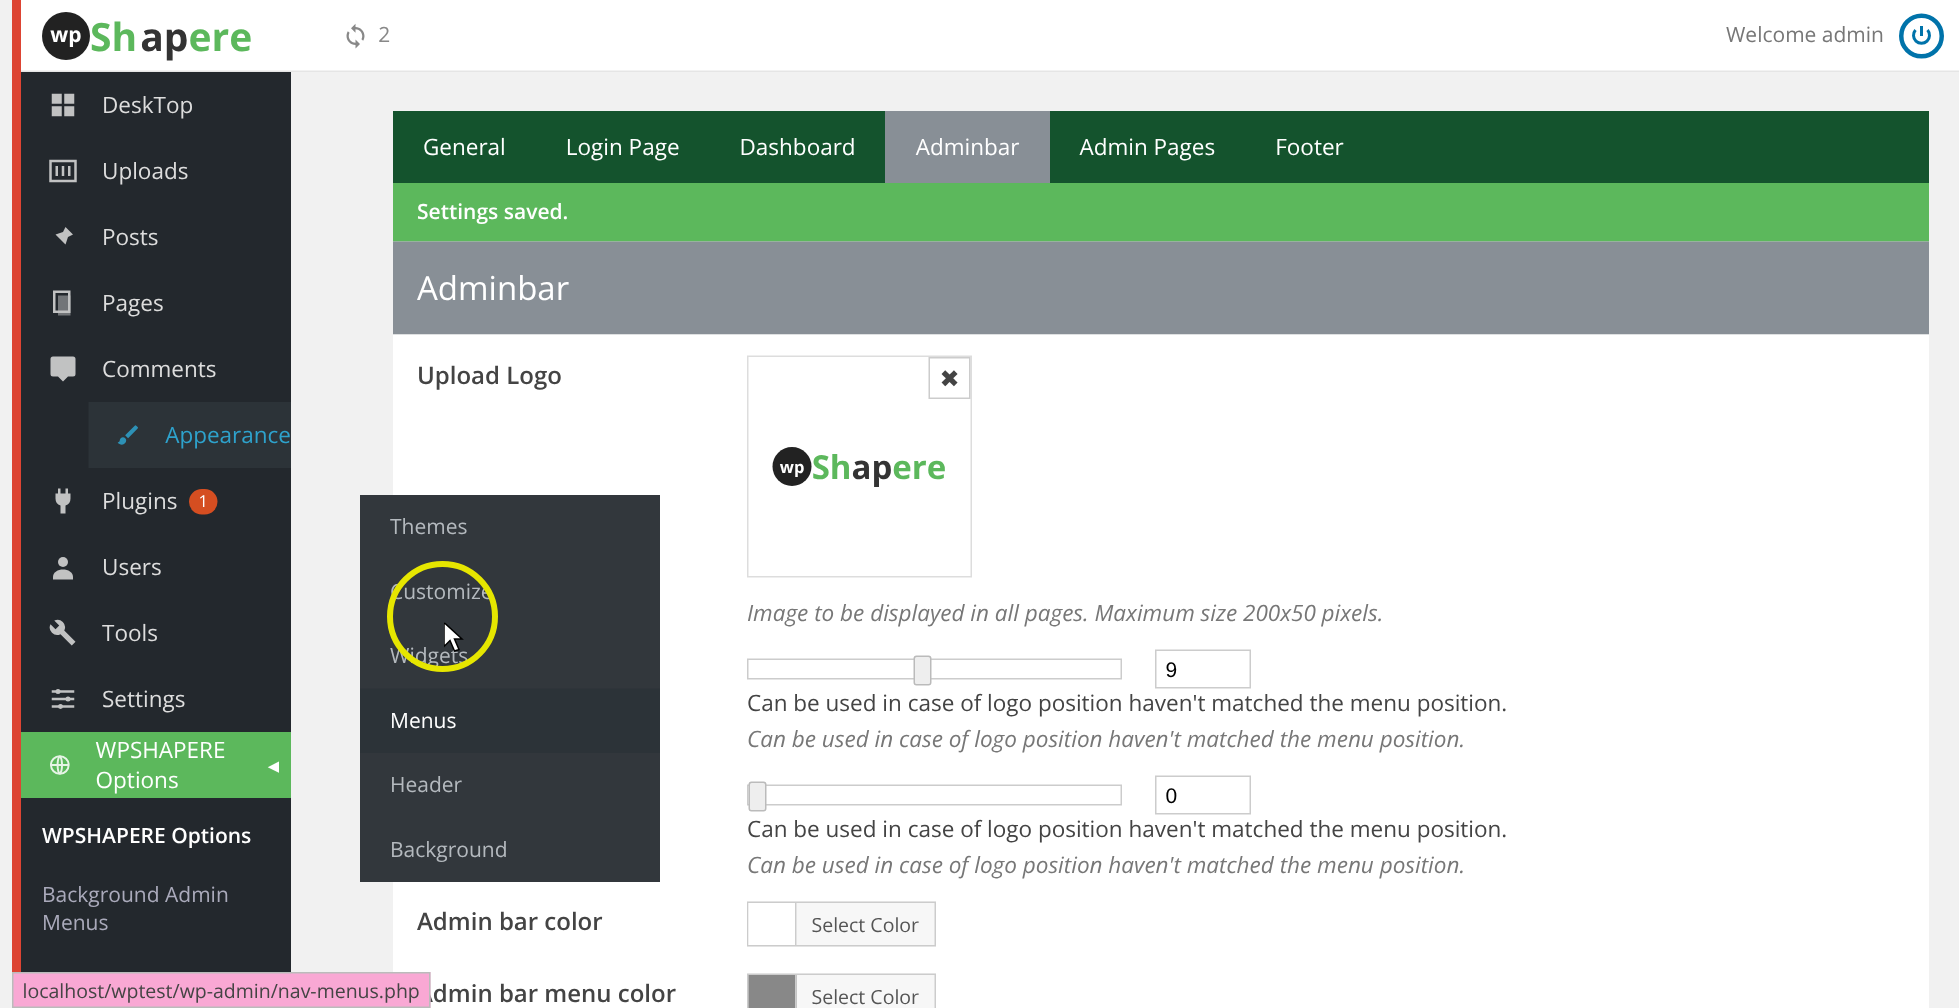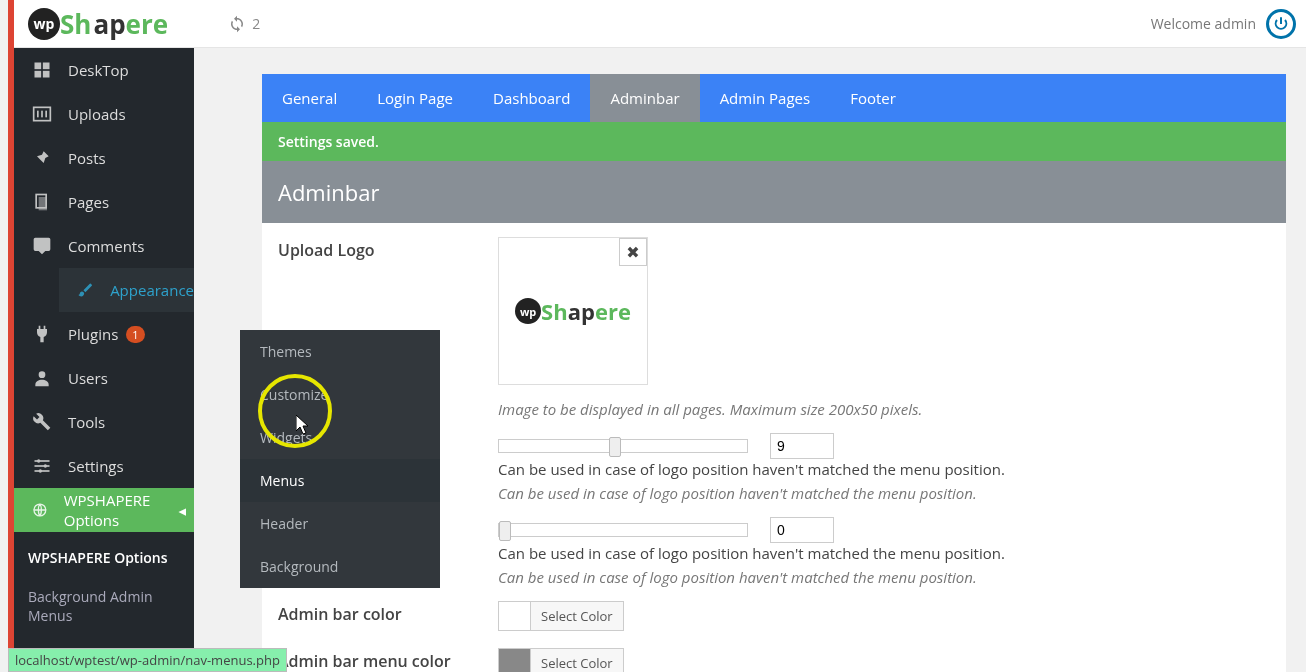--- a/index.html
+++ b/index.html
@@ -27,21 +27,21 @@
 .side-item.highlight .arrow-left { margin-left: auto; margin-right: 8px; }
 .sub-sidebar { background: #23282d; padding-top: 6px; padding-bottom: 6px; }
 .sub-sidebar .sub-item { padding: 10px 14px; color: #fff; font-size: 14px; cursor: pointer; }
 .sub-sidebar .sub-item.dim { color: #aab; }
 
 .flyout { position: absolute; left: 240px; top: 330px; width: 200px; background: #32373c; z-index: 20; }
 .flyout .fly-item { padding: 12px 20px; color: #b4b9be; font-size: 14px; cursor: pointer; }
 .flyout .fly-item.hover { background: #0073aa; color: #fff; background: #2c3338; }
 
 .content { position: absolute; left: 262px; top: 74px; right: 20px; }
-.tabs { display: flex; background: #3b82f6; }
+.tabs { display: flex; background: #14532d; }
 .tab { padding: 14px 20px; color: #fff; font-size: 15px; cursor: pointer; }
 .tab.active { background: #888f96; }
 
 .alert { background: #5cb85c; color: #fff; padding: 10px 16px; font-weight: 600; font-size: 14px; }
 .page-title { background: #888f96; color: #fff; padding: 16px 16px; font-size: 22px; }
 
 .panel { background: #fff; padding: 14px 16px; }
 .form-row { display: flex; align-items: flex-start; margin-bottom: 14px; }
 .form-label { width: 220px; font-weight: 600; color: #444; font-size: 16px; padding-top: 2px; }
 .form-body { flex: 1; }
@@ -58,21 +58,21 @@
 .desc-text { font-size: 15px; color: #444; }
 .desc-italic { font-style: italic; color: #777; font-size: 15px; margin-top: 4px; }
 
 .color-btn { display: inline-flex; align-items: center; border: 1px solid #ccc; background: #f7f7f7; height: 30px; cursor: pointer; }
 .color-swatch { width: 32px; height: 28px; border-right: 1px solid #ccc; }
 .color-label { padding: 0 10px; font-size: 13px; color: #555; }
 
 .highlight-circle { position: absolute; left: 258px; top: 374px; width: 74px; height: 74px; border: 4px solid #e6e600; border-radius: 50%; z-index: 30; pointer-events: none; }
 .cursor-arrow { position: absolute; left: 296px; top: 415px; z-index: 31; pointer-events: none; }
 
-.statusbar { position: absolute; left: 8px; bottom: 0; background: #86efac; border: 1px solid #bbb; padding: 2px 6px; font-size: 13px; color: #444; }
+.statusbar { position: absolute; left: 8px; bottom: 0; background: #f9a8d4; border: 1px solid #bbb; padding: 2px 6px; font-size: 13px; color: #444; }
 </style>
 </head>
 <body>
 
 <div class="redbar"></div>
 
 <div class="topbar">
   <div class="logo">
     <span class="wp">wp</span>
     <span class="sh">Sh</span>

